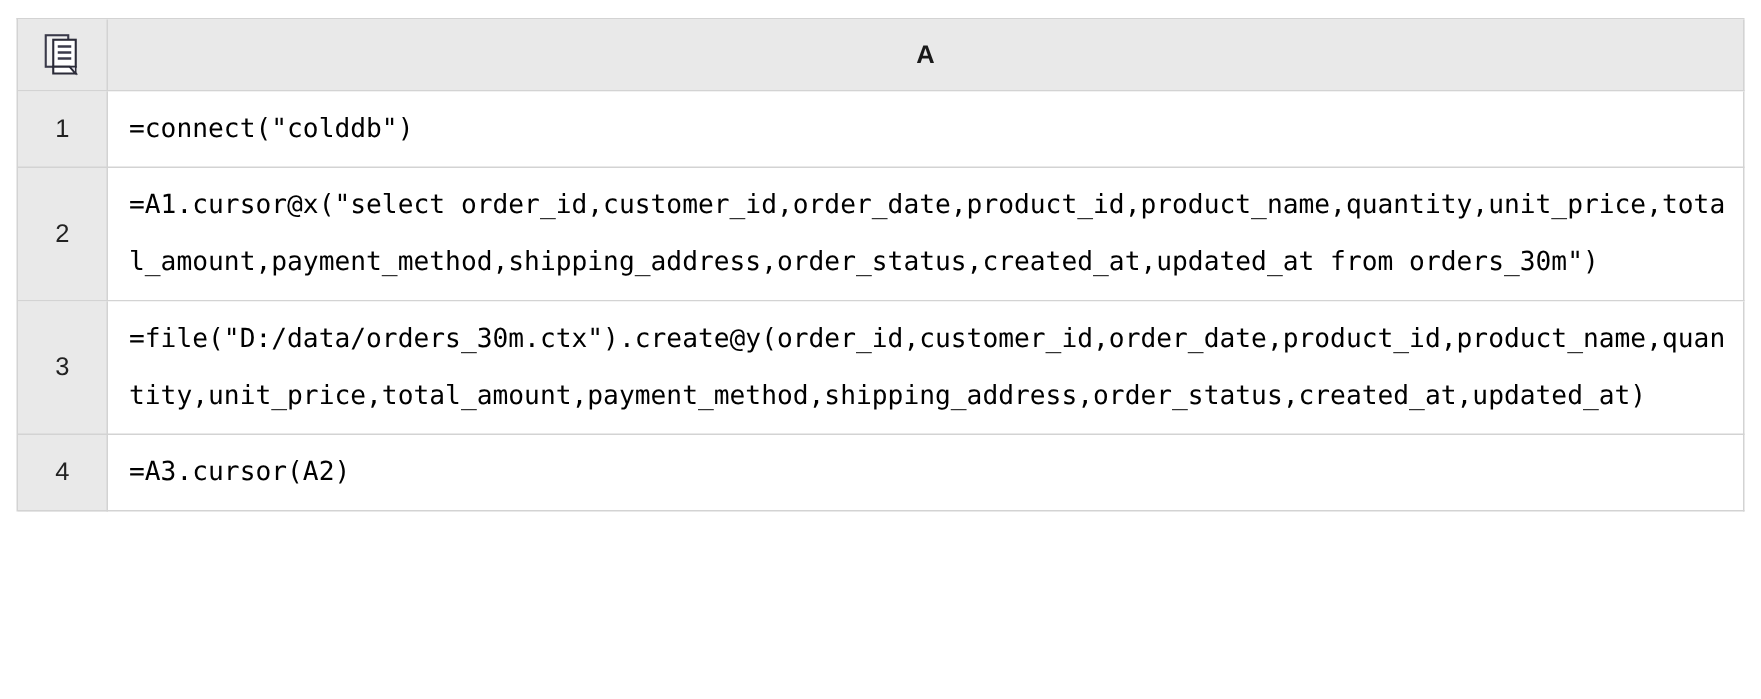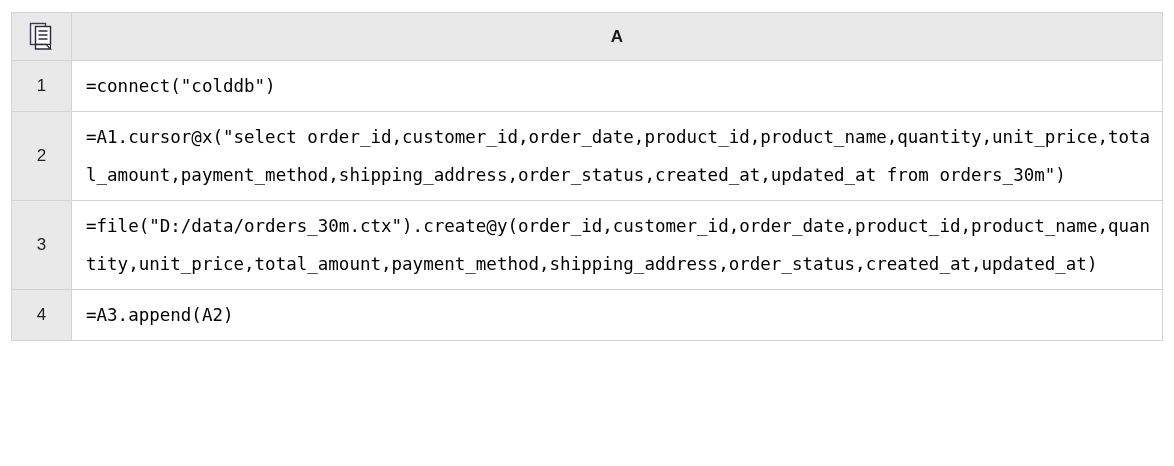--- a/index.html
+++ b/index.html
@@ -132,16 +132,16 @@
     <div class="cell">=A1.cursor@x("select order_id,customer_id,order_date,product_id,product_name,quantity,unit_price,total_amount,payment_method,shipping_address,order_status,created_at,updated_at from orders_30m")</div>
   </div>
 
   <div class="grid-row">
     <div class="row-num">3</div>
     <div class="cell">=file("D:/data/orders_30m.ctx").create@y(order_id,customer_id,order_date,product_id,product_name,quantity,unit_price,total_amount,payment_method,shipping_address,order_status,created_at,updated_at)</div>
   </div>
 
   <div class="grid-row">
     <div class="row-num">4</div>
-    <div class="cell single">=A3.append(A2)</div>
+    <div class="cell single">=A3.cursor(A2)</div>
   </div>
 
 </div>
 
 </body></html>

